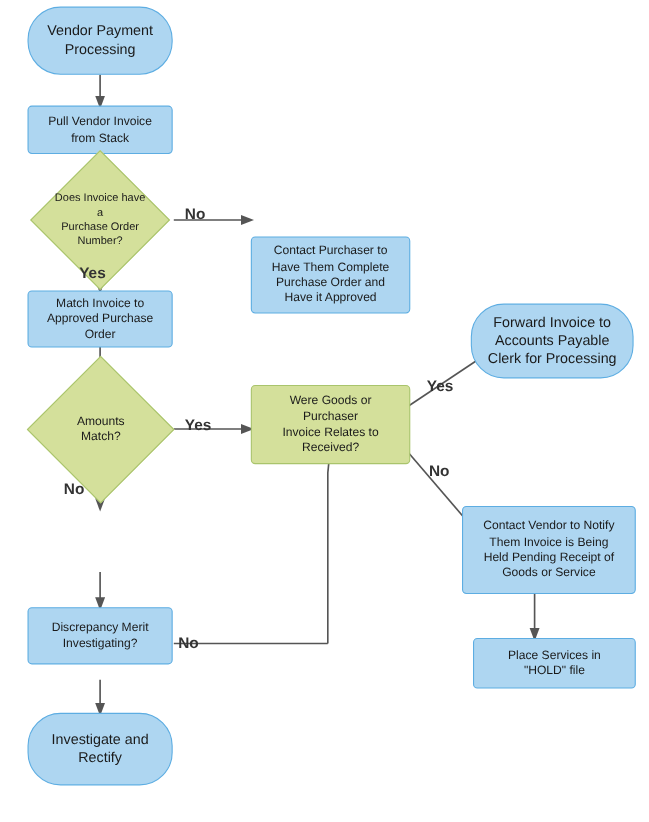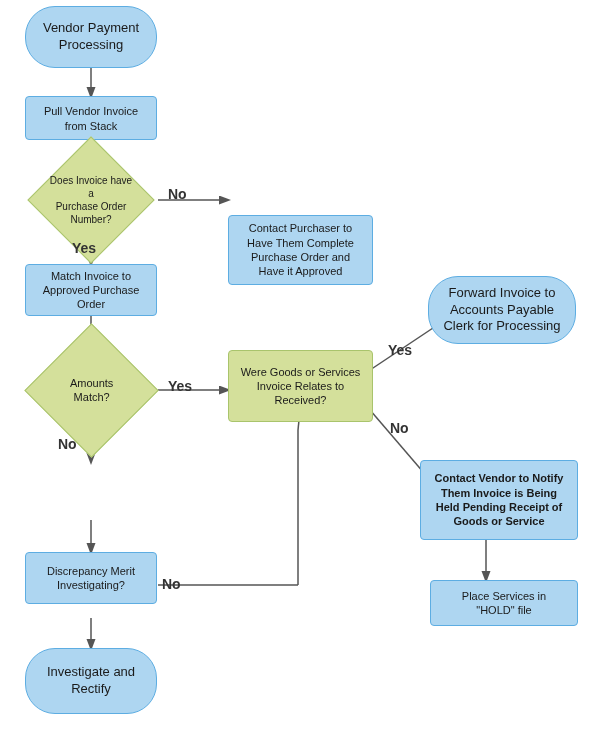--- a/index.html
+++ b/index.html
@@ -184,33 +184,33 @@
   </div>
 
   <div class="node-diamond-wrapper" style="left:10px; top:340px; width:162px; height:100px;">
     <div class="node-diamond" style="width:95px; height:95px; position:relative;">
       <span class="node-diamond-text" style="white-space:pre-line; font-size:11px;">Amounts
 Match?</span>
     </div>
   </div>
 
   <div class="node-rect-green" style="left:228px; top:350px; width:145px; height:72px;">
-    <span style="white-space:pre-line;">Were Goods or Services
+    <span style="white-space:pre-line;">Were Goods or Purchaser
 Invoice Relates to
 Received?</span>
   </div>
 
   <div class="node-rounded" style="left:428px; top:276px; width:148px; height:68px;">
     <span style="white-space:pre-line;">Forward Invoice to
 Accounts Payable
 Clerk for Processing</span>
   </div>
 
 
-  <div class="node-rect" style="left:420px; top:460px; width:158px; height:80px;font-weight:bold;">
+  <div class="node-rect" style="left:420px; top:460px; width:158px; height:80px;">
     <span style="white-space:pre-line;">Contact Vendor to Notify
 Them Invoice is Being
 Held Pending Receipt of
 Goods or Service</span>
   </div>
 
   <div class="node-rect" style="left:25px; top:552px; width:132px; height:52px;">
     <span style="white-space:pre-line;">Discrepancy Merit
 Investigating?</span>
   </div>

